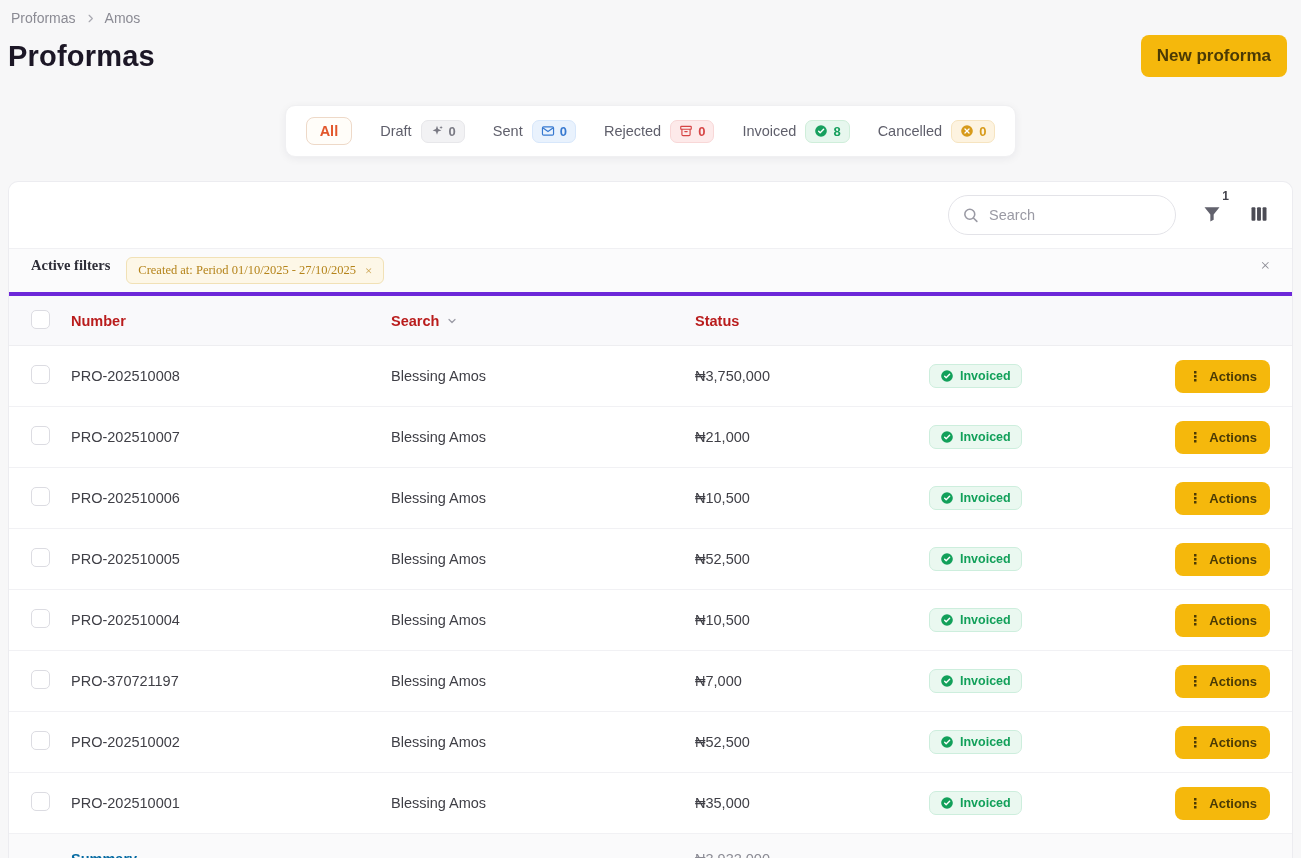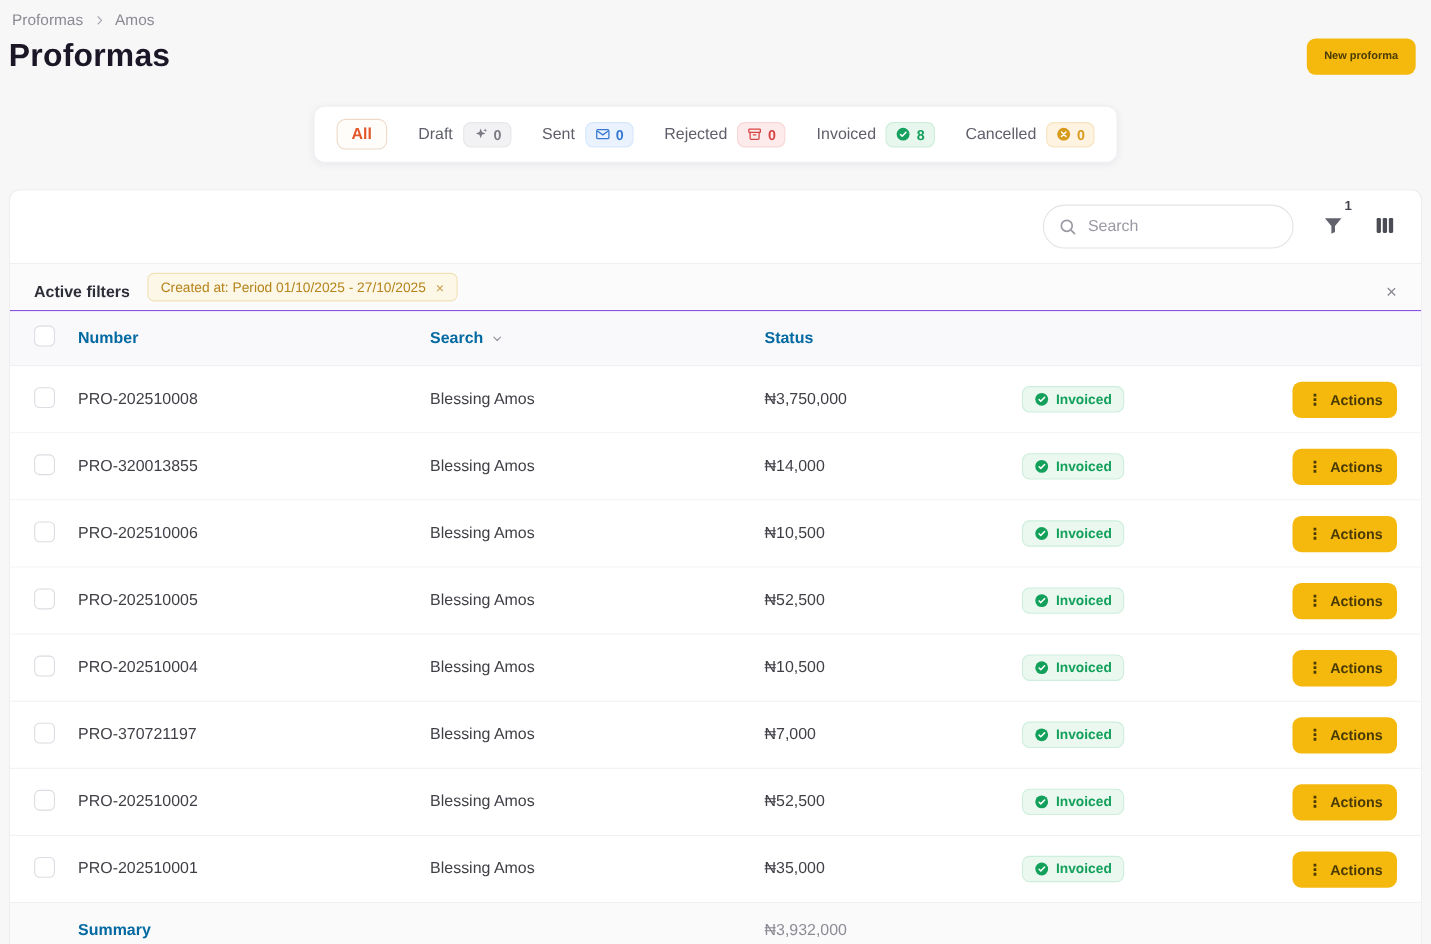--- a/index.html
+++ b/index.html
@@ -14,21 +14,21 @@
   
   .breadcrumb { display: flex; align-items: center; gap: 9px; color: #8b8b94; font-size: 14px; padding-left: 3px; }
   .crumb { cursor: pointer; }
   .crumb-sep svg { display: block; }
 
   
   .title-row { display: flex; justify-content: space-between; align-items: center; margin-top: 9px; padding-right: 6px; }
   .page-title { margin: 0; font-size: 29px; font-weight: 800; color: #1c1726; letter-spacing: 0.2px; }
   .new-btn {
     background: #f5b80c; color: #4a3a05; border: none; border-radius: 8px;
-    padding: 11px 16px; font-size: 10px; font-weight: 600; cursor: pointer;
+    padding: 11px 16px; font-size: 17px; font-weight: 600; cursor: pointer;
     font-family: inherit;
   }
 
   
   .tabs-wrap { display: flex; justify-content: center; margin-top: 28px; }
   .tabs {
     background: #fff; border: 1px solid #f0f0f2; border-radius: 10px;
     box-shadow: 0 2px 8px rgba(25,25,45,0.06);
     padding: 11px 20px; display: flex; align-items: center; gap: 28px; text-align: center;
   }
@@ -63,40 +63,41 @@
     font-family: inherit; background: #fff;
   }
   .search-input::placeholder { color: #9a9aa4; }
   .search-icon { position: absolute; left: 14px; top: 50%; transform: translateY(-50%); display: flex; }
   .icon-btn { background: none; border: none; padding: 2px; cursor: pointer; display: flex; }
   .filter-wrap { position: relative; }
   .filter-count { position: absolute; top: -13px; right: -5px; font-size: 12px; font-weight: 600; color: #43434c; }
 
   
   .active-filters {
-    display: flex; align-items: flex-end; gap: 16px; padding: 8px 22px;
-    background: #fbfbfc; border-top: 1px solid #f0f0f3; border-bottom: 1px solid #6d28d9;
+    display: flex; align-items: flex-start; gap: 16px; padding: 8px 22px;
+    background: #fbfbfc; border-top: 1px solid #f0f0f3; border-bottom: 4px solid #6d28d9;
     min-height: 42px;
+    font-family: Liberation Serif, serif;
   }
   .af-label { font-size: 14.5px; font-weight: 700; color: #2e2e38; }
   .filter-chip {
     display: inline-flex; align-items: center; gap: 9px;
     background: #fdf7e7; border: 1px solid #f1e1b6; color: #b5841b;
     font-size: 12.5px; border-radius: 6px; padding: 5px 11px;
   }
   .chip-close { color: #c9a14c; cursor: pointer; font-size: 13px; line-height: 1; }
   .af-close { margin-left: auto; color: #8b8b94; font-size: 17px; cursor: pointer; line-height: 1; }
 
   
   .thead, .trow {
     display: grid; grid-template-columns: 40px 320px 304px 234px 1fr 110px;
     align-items: center; padding: 0 22px;
   }
   .thead { height: 50px; background: #f9f9fb; border-bottom: 1px solid #eeeef1; }
-  .th { font-size: 14.5px; font-weight: 700; color: #0369a1; display: flex; align-items: center; gap: 7px; }
+  .th { font-size: 14.5px; font-weight: 700; color: #b91c1c; display: flex; align-items: center; gap: 7px; }
   .sort-chevron { display: flex; }
   .trow { height: 61px; border-bottom: 1px solid #f1f1f4; background: #fff; }
   .cell { font-size: 14.5px; color: #3f3f46; }
   .cell-actions { display: flex; justify-content: flex-end; }
   .checkbox {
     display: inline-block; width: 19px; height: 19px; background: #fff;
     border: 1.5px solid #dcdce2; border-radius: 5px; cursor: pointer;
   }
   .status-pill {
     display: inline-flex; align-items: center; gap: 6px;
@@ -282,23 +283,23 @@
     <div class="cell cell-actions">
       <button class="actions-btn">
         <span class="kebab">⋮</span>
         <span>Actions</span>
       </button>
     </div>
   </div>
 
   <div class="trow">
     <div class="cell"><span class="checkbox"></span></div>
-    <div class="cell">PRO-320013855</div>
-    <div class="cell">Blessing Amos</div>
-    <div class="cell">₦14,000</div>
+    <div class="cell">PRO-202510007</div>
+    <div class="cell">Blessing Amos</div>
+    <div class="cell">₦21,000</div>
     <div class="cell">
       <span class="status-pill">
         <span>
                 <svg width="14" height="14" viewBox="0 0 24 24">
                   <circle cx="12" cy="12" r="10" fill="#12a05a"></circle>
                   <path d="M8 12.5l2.6 2.6L16.5 9" fill="none" stroke="#fff" stroke-width="2.4" stroke-linecap="round" stroke-linejoin="round"></path>
                 </svg>
               </span>
         <span>Invoiced</span>
       </span>

